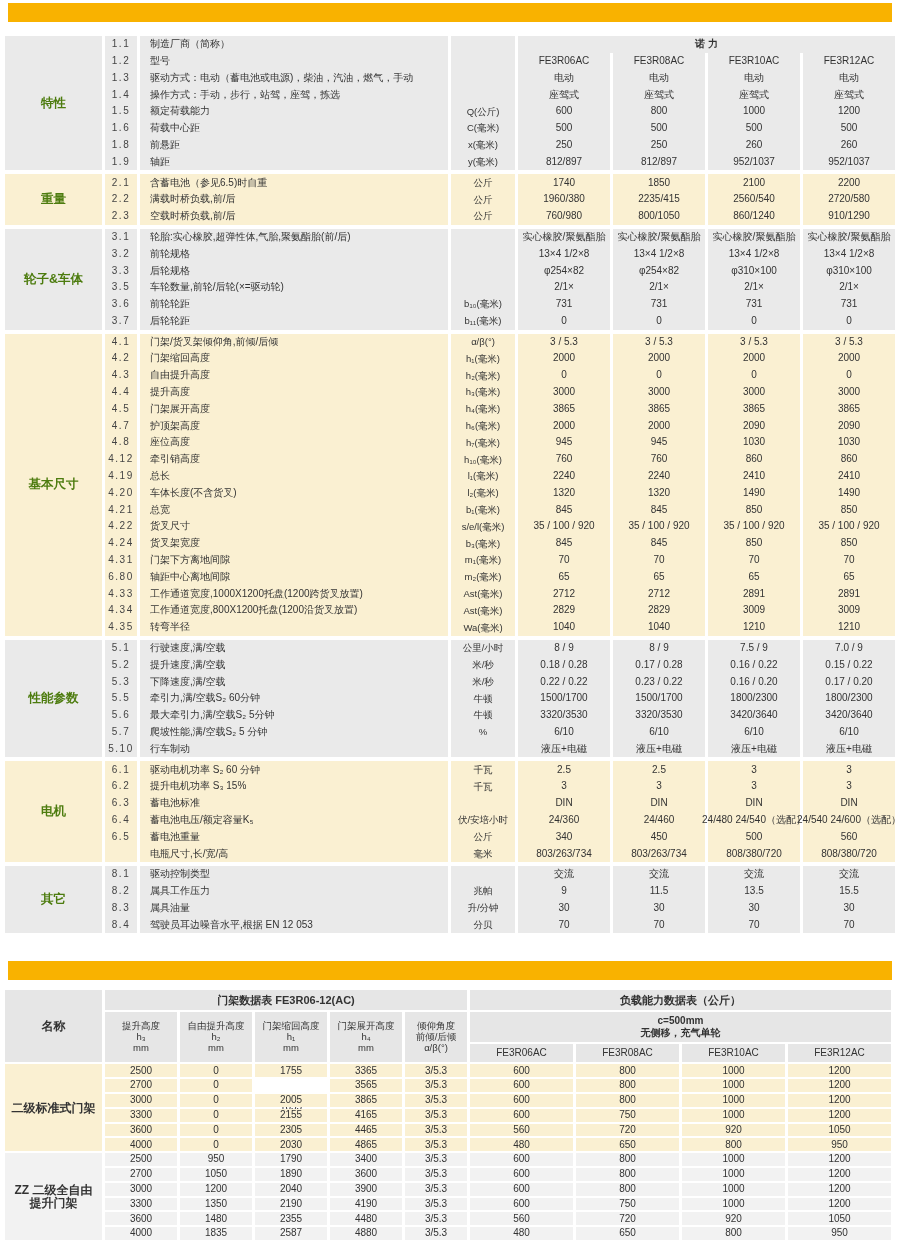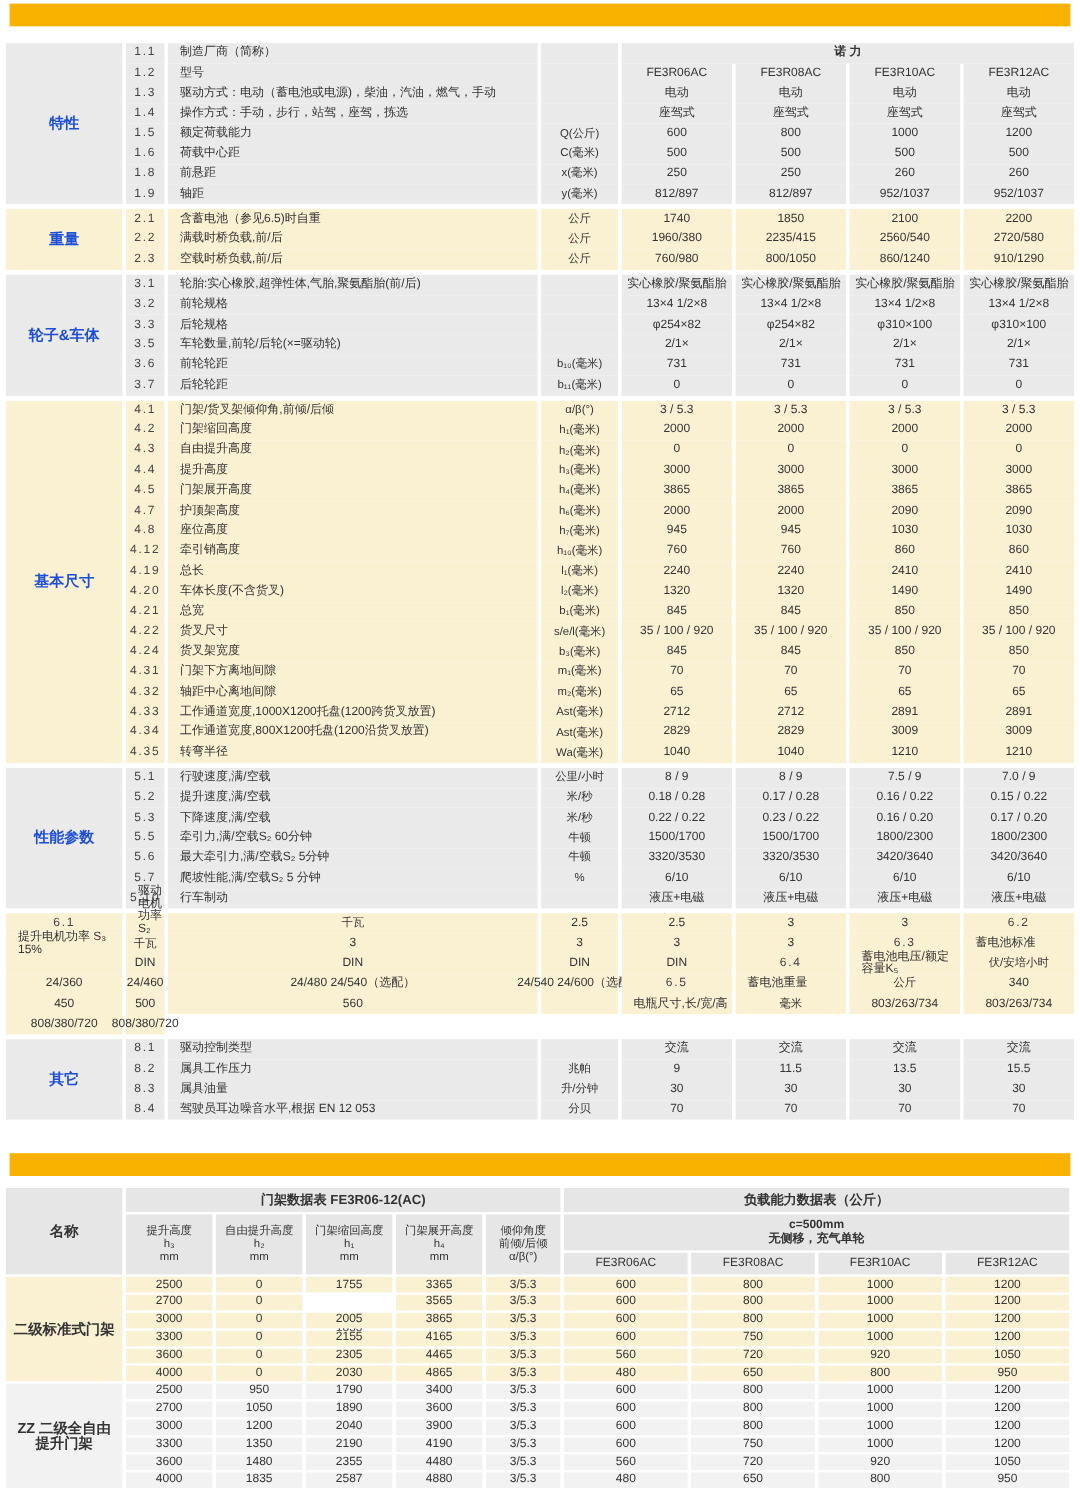--- a/index.html
+++ b/index.html
@@ -6,21 +6,21 @@
   body{width:900px;font-family:"Liberation Sans","DejaVu Sans",sans-serif;color:#333;}
   .bar{height:19px;background:#F9B200;margin:3px 8px 0 8px;}
   .midbar{margin-top:28px;}
   #spec-table{margin:14px 5px 0 5px;}
   .section{display:grid;grid-template-columns:97px 32px auto 64px 92px 92px 92px 92px;column-gap:3px;grid-auto-rows:16.8px;margin-bottom:4px;}
   .cell{display:flex;align-items:center;font-size:10px;line-height:1.05;overflow:visible;}
   .g{background:#EAEAEA;}
   .c{background:#FAF0D2;}
   .g2{background:#F2F2F2;}
   .hd{background:#E6E6E6;}
-  .secname{justify-content:center;font-weight:bold;font-size:12.5px;color:#1d4ed8;white-space:pre-line;}
+  .secname{justify-content:center;font-weight:bold;font-size:12.5px;color:#4d7c0f;white-space:pre-line;}
   .num{justify-content:center;letter-spacing:1.5px;color:#444;}
   .lab{padding-left:10px;}
   .unit{justify-content:center;font-size:9.5px;white-space:nowrap;}
   .val{justify-content:center;text-align:center;white-space:nowrap;}
   .bold{font-weight:bold;}
   .small{font-size:10px;}
   #bottom-table{margin:10px 5px 0 5px;display:grid;grid-template-columns:97px 72px 72px 72px 72px 62px 103px 103px 103px 103px;grid-template-rows:20px 30px 18px repeat(12,12.8px);column-gap:3px;row-gap:2px;}
   .bt-title{justify-content:center;font-weight:bold;font-size:11px;}
   .bt-colhead{flex-direction:column;justify-content:center;font-size:9.5px;text-align:center;gap:1px;}
   .bt-sub{flex-direction:column;justify-content:center;font-weight:bold;font-size:10px;text-align:center;gap:2px;}
@@ -252,21 +252,21 @@
         <div class="cell val c">845</div>
         <div class="cell val c">850</div>
         <div class="cell val c">850</div>
         <div class="cell num c">4.31</div>
         <div class="cell lab c">门架下方离地间隙</div>
         <div class="cell unit c">m₁(毫米)</div>
         <div class="cell val c">70</div>
         <div class="cell val c">70</div>
         <div class="cell val c">70</div>
         <div class="cell val c">70</div>
-        <div class="cell num c">4.32</div>
+        <div class="cell num c">6.80</div>
         <div class="cell lab c">轴距中心离地间隙</div>
         <div class="cell unit c">m₂(毫米)</div>
         <div class="cell val c">65</div>
         <div class="cell val c">65</div>
         <div class="cell val c">65</div>
         <div class="cell val c">65</div>
         <div class="cell num c">4.33</div>
         <div class="cell lab c small">工作通道宽度,1000X1200托盘(1200跨货叉放置)</div>
         <div class="cell unit c">Ast(毫米)</div>
         <div class="cell val c">2712</div>
@@ -334,20 +334,21 @@
         <div class="cell val g">6/10</div>
         <div class="cell num g">5.10</div>
         <div class="cell lab g">行车制动</div>
         <div class="cell unit g"></div>
         <div class="cell val g">液压+电磁</div>
         <div class="cell val g">液压+电磁</div>
         <div class="cell val g">液压+电磁</div>
         <div class="cell val g">液压+电磁</div>
       </div>
       <div class="section">
+        <div class="cell secname c" style="grid-area: 1 / 1 / span 6;">电机</div>
         <div class="cell num c">6.1</div>
         <div class="cell lab c small">驱动电机功率 S₂ 60 分钟</div>
         <div class="cell unit c">千瓦</div>
         <div class="cell val c">2.5</div>
         <div class="cell val c">2.5</div>
         <div class="cell val c">3</div>
         <div class="cell val c">3</div>
         <div class="cell num c">6.2</div>
         <div class="cell lab c">提升电机功率 S₃ 15%</div>
         <div class="cell unit c">千瓦</div>

